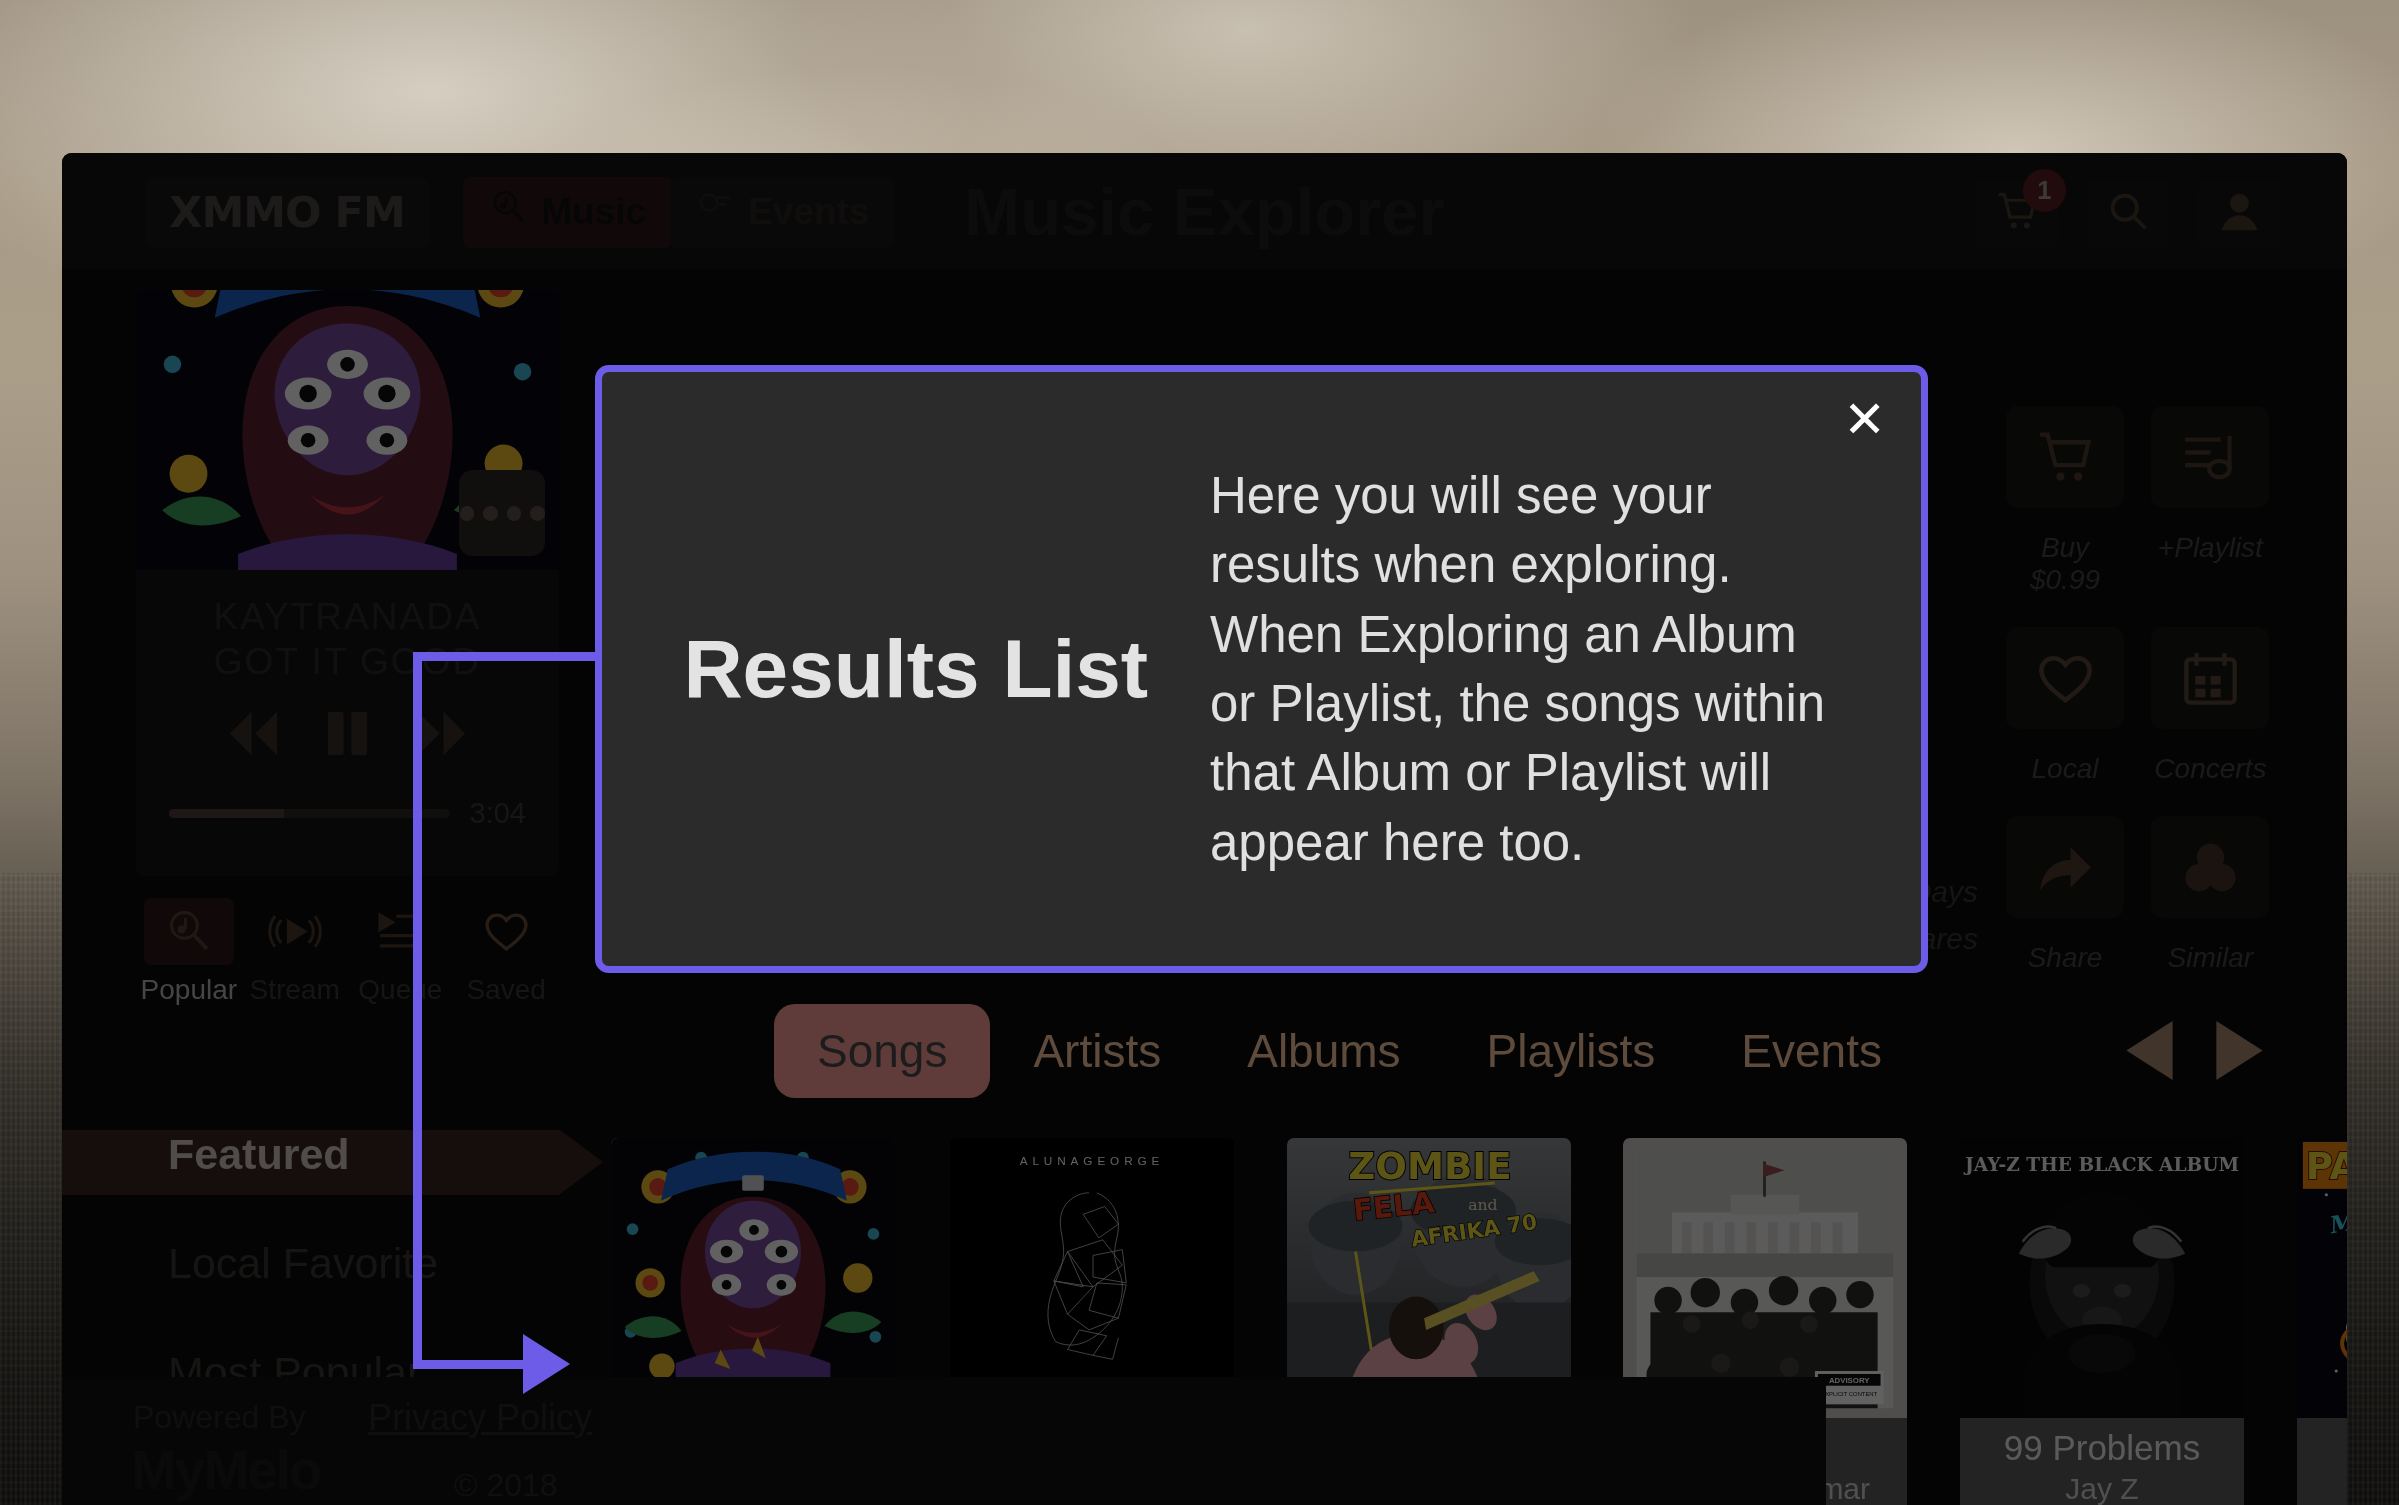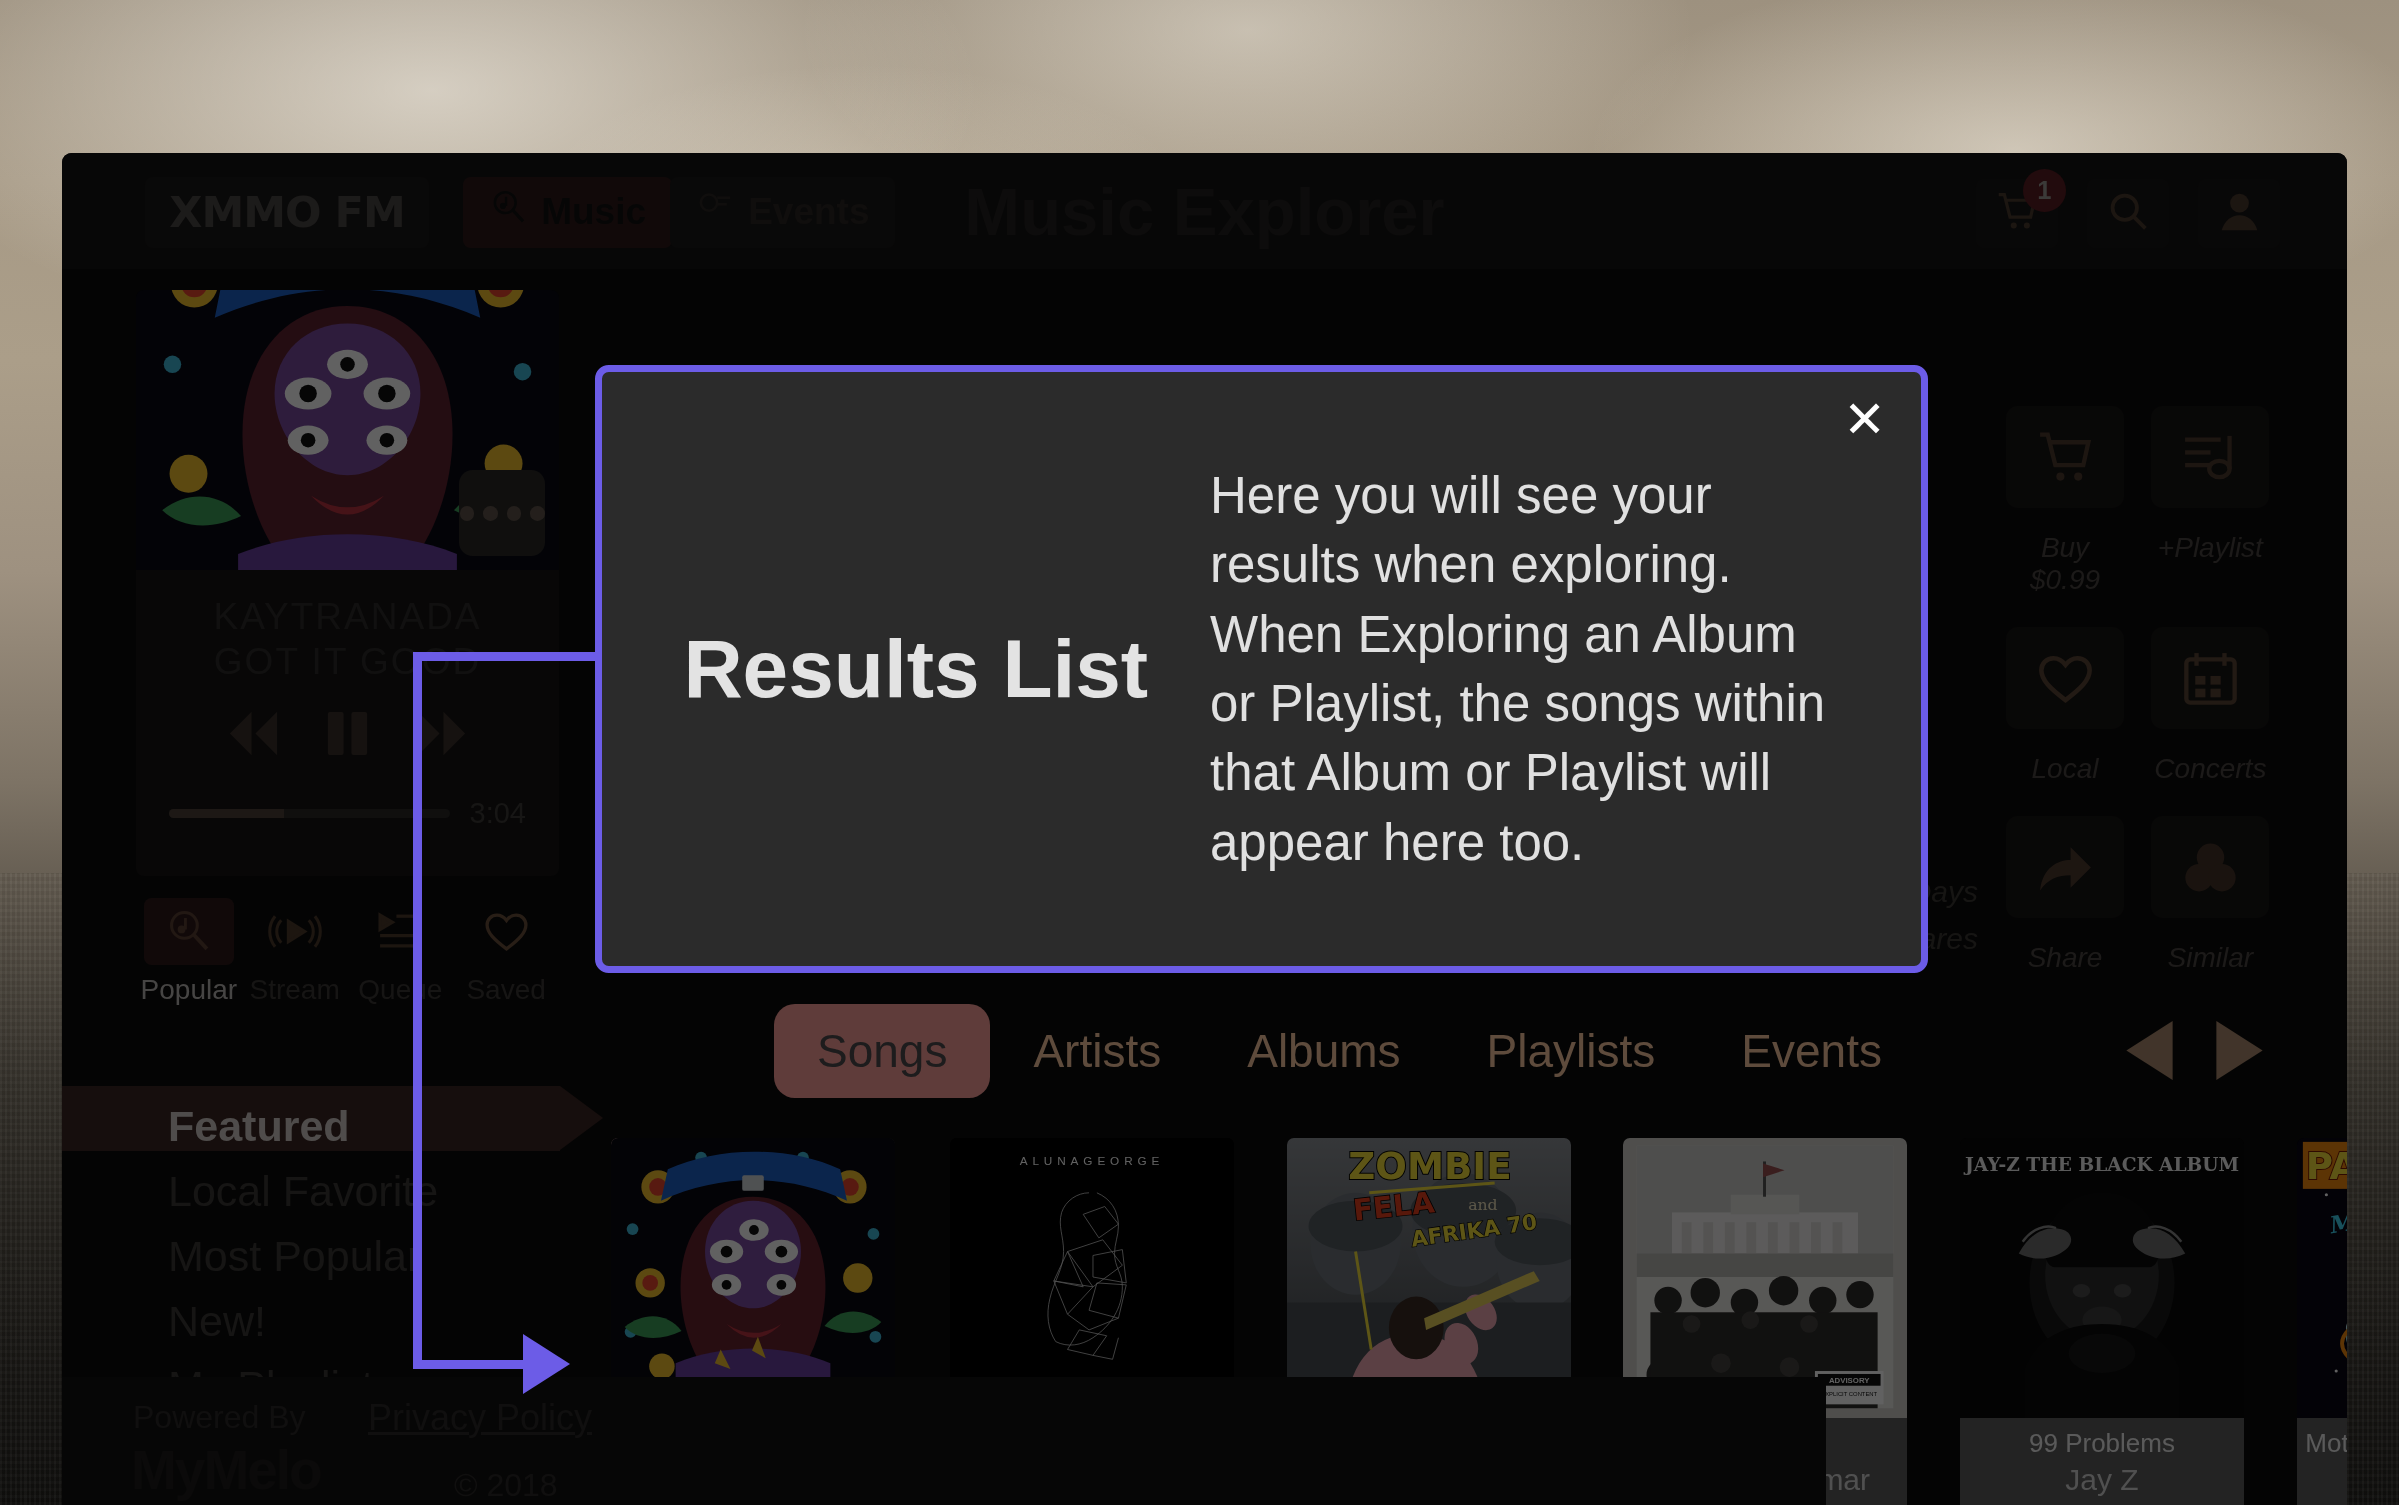--- a/index.html
+++ b/index.html
@@ -113,22 +113,22 @@
     display:flex; align-items:center; justify-content:center;
   }
   .mode.active .mode-ic { background:#2e1a1a; }
   .mode svg { width:55px; height:49px; }
   .mode-lbl { font-size:28px; color:#3b3836; margin-top:8.8px; }
   .mode.active .mode-lbl { color:#b9b5b2; }
 
   
   .catlist { position:absolute; left:0; top:933px; width:498px; }
   .cat {
-    height:65px; display:flex; align-items:flex-end;
-    padding-left:106px; font-size:43px; color:#3a3836;
+    height:65px; display:flex; align-items:flex-start;
+    padding-left:106px; font-size:43px; color:#3a3836;margin-top:44px;
   }
   .cat.active { background:#3a2522; color:#cfc8c4; font-weight:700; position:relative; }
   .cat.active::after {
     content:""; position:absolute; right:-43px; top:0;
     border-top:32px solid transparent; border-bottom:32px solid transparent;
     border-left:43px solid #3a2522;
   }
 
   
   .footer { position:absolute; left:0; bottom:0; width:1764px; height:129px; background:#121111; }
@@ -157,21 +157,21 @@
   }
   .tab.active { background:#fa9e99; color:#4d4b4c;border-radius:21px; }
   .pager { position:absolute; right:76px; top:863px; display:flex; gap:27.4px; align-items:center; }
   .pager svg { width:63px; height:69px; fill:#ab8a6e; }
 
   
   .cards { position:absolute; left:0; top:985px; width:100%; height:372px; }
   .card { position:absolute; top:0; width:284px; border-radius:6.9px; overflow:hidden; }
   .card-art { width:100%; height:280px; position:relative; overflow:hidden; background:#000; }
   .card-cap { background:#5d5d5d; padding:9.8px 3.9px 15.7px; text-align:center; }
-  .card-title { font-size:26px; color:#ececec; }
+  .card-title { font-size:35px; color:#ececec; }
   .card-artist{ font-size:30px; color:#d2d2d2; margin-top:3.9px; }
   .card.selected { background:#5d5d5d; }
   .card.selected .card-art { box-shadow: inset 13.7px 0 0 0 #f2b3b3; }
 
   
   .connector { position:absolute; z-index:50; background:#6c5ce7; }
   #c-h1 { left:351px; top:499px;  width:235px; height:8.8px; }
   #c-v1 { left:351px; top:499px;  width:8.8px;  height:716px; }
   #c-h2 { left:351px; top:1207px; width:123px; height:8.8px; }
   #c-arrow {

